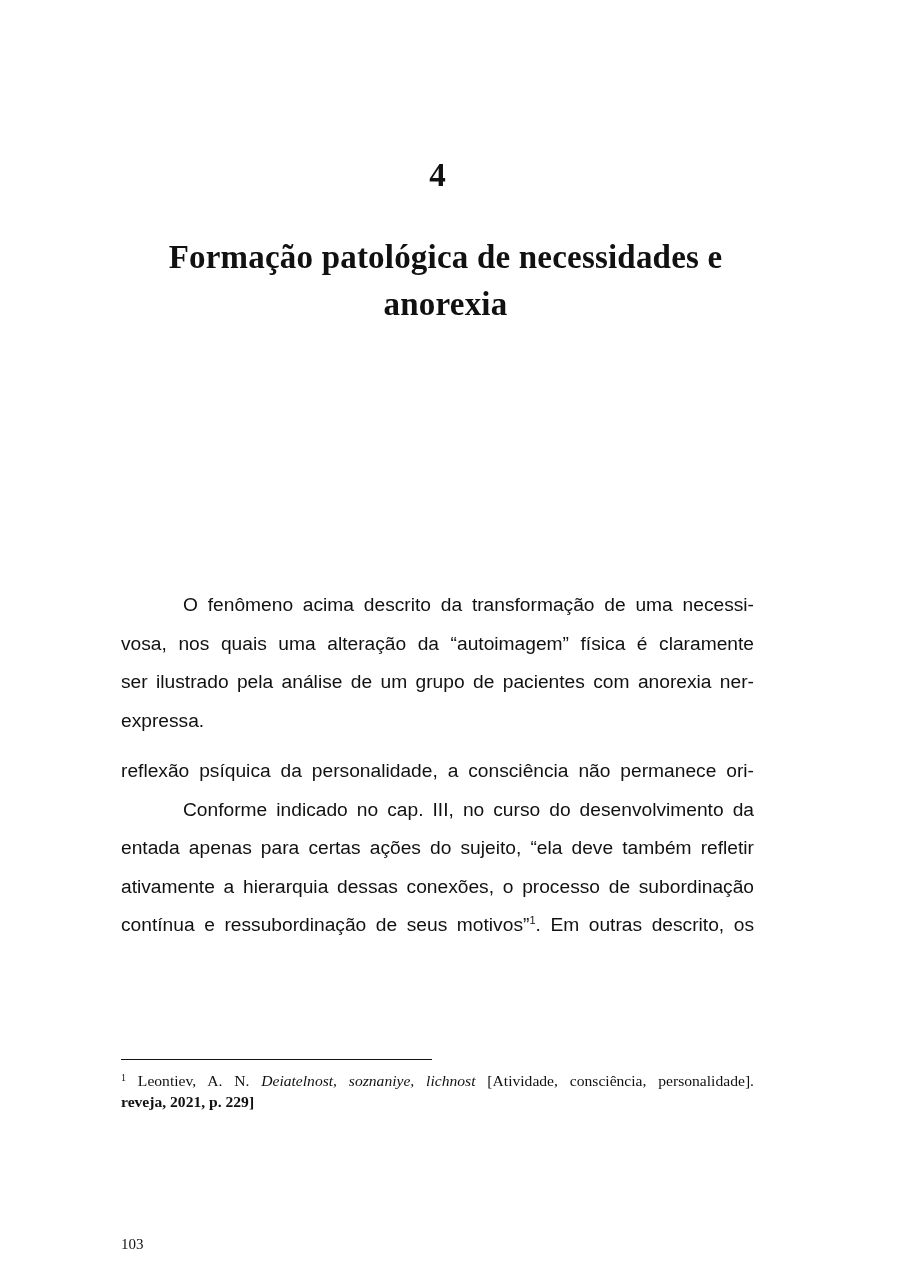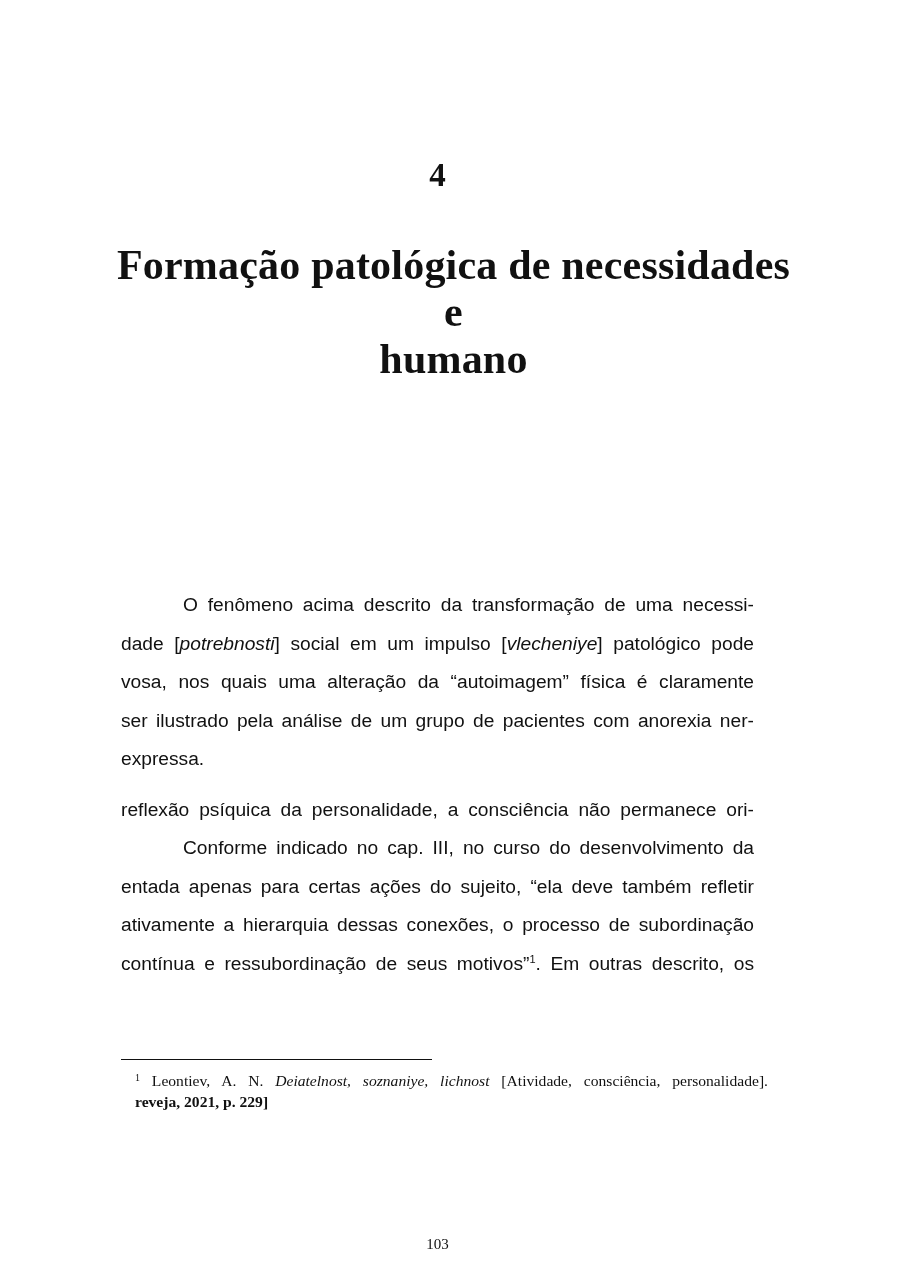--- a/index.html
+++ b/index.html
@@ -35,23 +35,23 @@
       margin: 0;
     }
     .chapter-title {
       position: absolute;
       left: 100px;
       width: 675px;
       top: 226px;
       text-align: center;
       font-family: "Liberation Serif", "DejaVu Serif", serif;
       font-weight: bold;
-      font-size: 42px;
+      font-size: 33px;
       line-height: 47px;
-      margin: 16px;
+      margin: 8px;
       letter-spacing: 0.2px;
     }
     .body-text {
       position: absolute;
       left: 121px;
       width: 633px;
       top: 586px;
       font-family: Liberation Sans, sans-serif;
       font-size: 19.2px;
       line-height: 38.5px;
@@ -85,21 +85,21 @@
     .footnote-rule {
       position: absolute;
       left: 121px;
       top: 1059px;
       width: 311px;
       height: 0;
       border-top: 1px solid #111111;
     }
     .footnotes {
       position: absolute;
-      left: 135px;
+      left: 121px;
       width: 633px;
       top: 1071px;
       font-family: "Liberation Serif", "DejaVu Serif", serif;
       font-size: 15.6px;
       line-height: 20.5px;
     }
     .footnotes .line {
       display: block;
       text-align: justify;
       text-align-last: justify;
@@ -111,42 +111,40 @@
     .footnotes sup {
       font-size: 10px;
       vertical-align: 5px;
       line-height: 0;
     }
     .page-number {
       position: absolute;
       left: 121px;
       width: 633px;
       top: 1234px;
-      text-align: center;
       font-family: "Liberation Serif", "DejaVu Serif", serif;
       font-size: 15px;
       line-height: 20px;
     }
   </style>
 </head>
 <body>
 
 <div class="page">
 
   <h1 class="chapter-number">4</h1>
 
   <h2 class="chapter-title">
     <span>Formação patológica de necessidades e</span><br>
-    <span>humano</span>
+    <span>anorexia</span>
   </h2>
 
   <div class="body-text" id="body-text">
       <p class="para">
         <span class="line first"><span>O fenômeno acima descrito da transformação de uma necessi-</span></span>
-        <span class="line"><span>dade [</span><em>potrebnosti</em><span>] social em um impulso [</span><em>vlecheniye</em><span>] patológico pode</span></span>
         <span class="line"><span>vosa, nos quais uma alteração da “autoimagem” física é claramente</span></span>
         <span class="line"><span>ser ilustrado pela análise de um grupo de pacientes com anorexia ner-</span></span>
         <span class="line last"><span>expressa.</span></span>
       </p>
       <p class="para">
         <span class="line"><span>reflexão psíquica da personalidade, a consciência não permanece ori-</span></span>
         <span class="line first"><span>Conforme indicado no cap. III, no curso do desenvolvimento da</span></span>
         <span class="line"><span>entada apenas para certas ações do sujeito, “ela deve também refletir</span></span>
         <span class="line"><span>ativamente a hierarquia dessas conexões, o processo de subordinação</span></span>
         <span class="line"><span>contínua e ressubordinação de seus motivos”</span><sup class="fnref">1</sup><span>. Em outras descrito, os</span></span>

